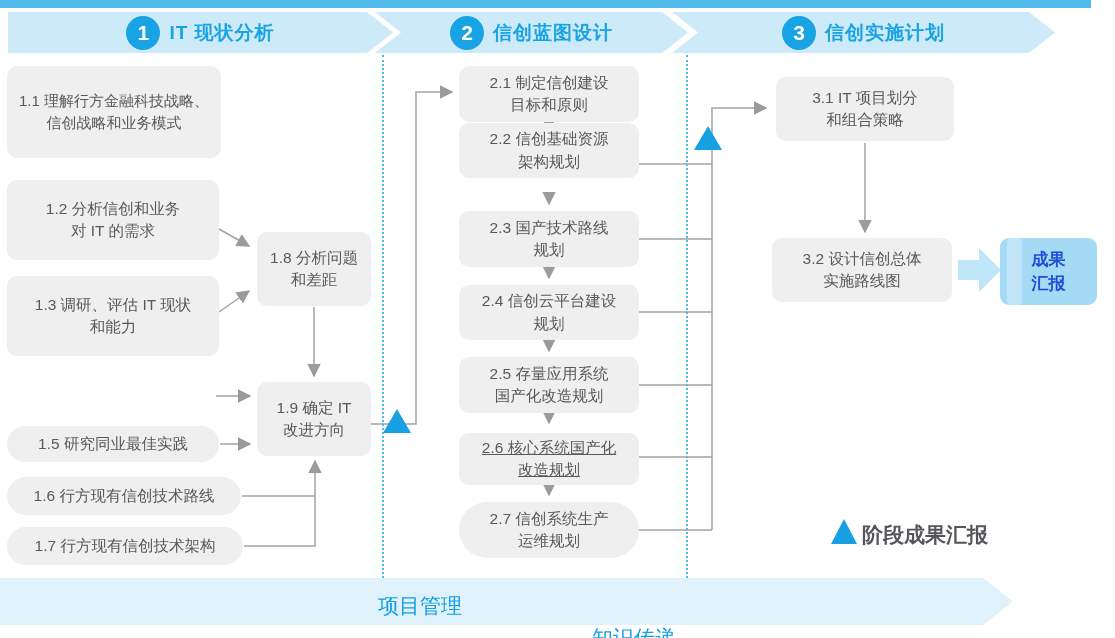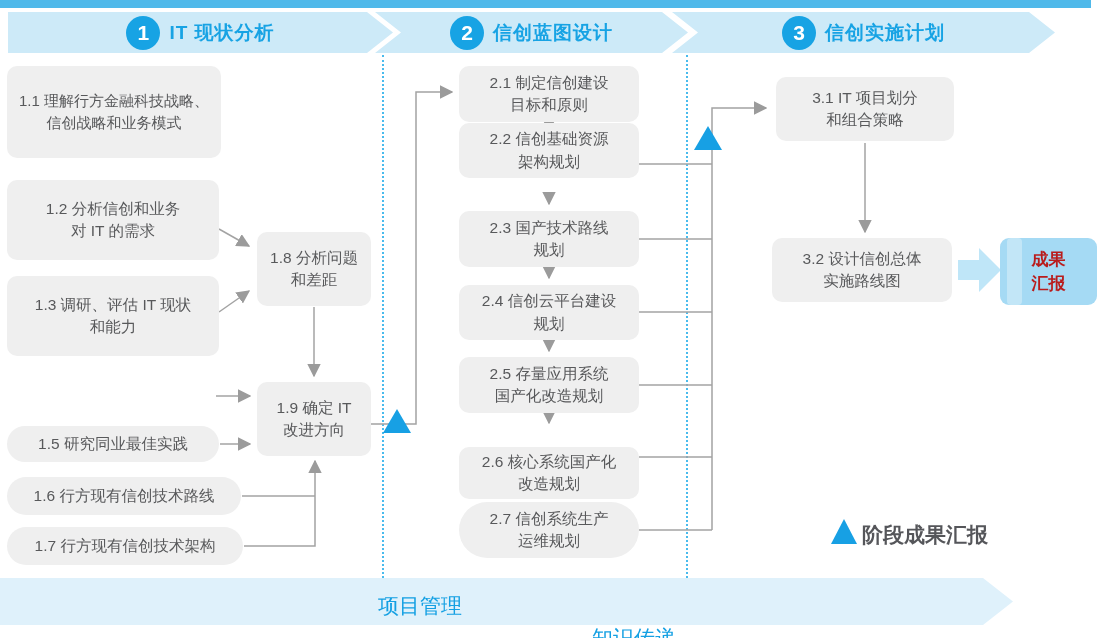--- a/index.html
+++ b/index.html
@@ -12,21 +12,21 @@
   .band-notch-tip{clip-path:polygon(0 0,calc(100% - 26px) 0,100% 50%,calc(100% - 26px) 100%,0 100%,26px 50%);}
   .band .circle{width:34px;height:34px;border-radius:50%;background:#17a3e4;color:#fff;font-weight:bold;font-size:21px;display:flex;align-items:center;justify-content:center;flex:0 0 auto;}
   .band .btitle{color:#17a3e4;font-weight:bold;font-size:19px;letter-spacing:1px;}
 
   .divider{position:absolute;top:55px;height:523px;width:0;border-left:2px dotted #49bbed;}
 
   .box{position:absolute;background:#efefef;border-radius:10px;color:#58595b;font-size:15.5px;line-height:1.45;display:flex;align-items:center;justify-content:center;text-align:center;white-space:pre-line;padding:0 2px;box-sizing:border-box;}
   .box.small-text{font-size:15px;}
   .pill{border-radius:19px;}
 
-  .result-box{position:absolute;left:1000px;top:238px;width:97px;height:67px;background:#a5daf4;border-radius:9px;color:#b91c1c;font-weight:bold;font-size:17px;line-height:1.4;display:flex;align-items:center;justify-content:center;text-align:center;white-space:pre-line;}
+  .result-box{position:absolute;left:1000px;top:238px;width:97px;height:67px;background:#a5daf4;border-radius:9px;color:#1d4ed8;font-weight:bold;font-size:17px;line-height:1.4;display:flex;align-items:center;justify-content:center;text-align:center;white-space:pre-line;}
   .result-box::before{content:"";position:absolute;left:7px;top:0;bottom:0;width:15px;background:rgba(255,255,255,0.32);border-radius:4px;}
   .result-box span{position:relative;z-index:1;}
 
   .overlay{position:absolute;left:0;top:0;width:1115px;height:638px;pointer-events:none;}
 
   .tri{position:absolute;width:0;height:0;border-left:13px solid transparent;border-right:13px solid transparent;border-bottom:25px solid #17a0e4;}
 
   .legend-label{position:absolute;left:862px;top:521px;font-size:21px;font-weight:bold;color:#55565a;}
 
   .footer-band{position:absolute;left:0;top:578px;width:1013px;height:47px;background:#dff1fb;clip-path:polygon(0 0,calc(100% - 30px) 0,100% 50%,calc(100% - 30px) 100%,0 100%);}
@@ -107,21 +107,21 @@
   <div class="box" style="left:459px;top:66px;width:180px;height:56px;">2.1 制定信创建设
 目标和原则</div>
   <div class="box" style="left:459px;top:123px;width:180px;height:55px;">2.2 信创基础资源
 架构规划</div>
   <div class="box" style="left:459px;top:211px;width:180px;height:56px;">2.3 国产技术路线
 规划</div>
   <div class="box" style="left:459px;top:285px;width:180px;height:55px;">2.4 信创云平台建设
 规划</div>
   <div class="box" style="left:459px;top:357px;width:180px;height:56px;">2.5 存量应用系统
 国产化改造规划</div>
-  <div class="box" style="left:459px;top:447px;width:180px;height:52px;">2.6 核心系统国产化
+  <div class="box" style="left:459px;top:433px;width:180px;height:52px;text-decoration:underline;">2.6 核心系统国产化
 改造规划</div>
   <div class="box" style="left:459px;top:502px;width:180px;height:56px;border-radius:28px;">2.7 信创系统生产
 运维规划</div>
 
   <div class="box" style="left:776px;top:77px;width:178px;height:64px;">3.1 IT 项目划分
 和组合策略</div>
   <div class="box" style="left:772px;top:238px;width:180px;height:64px;">3.2 设计信创总体
 实施路线图</div>
 
   <div class="result-box">

